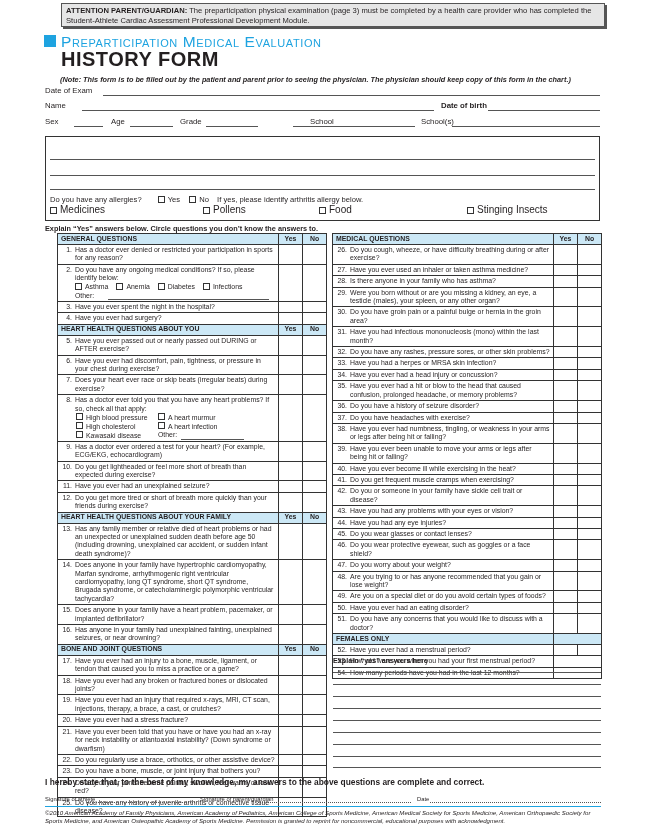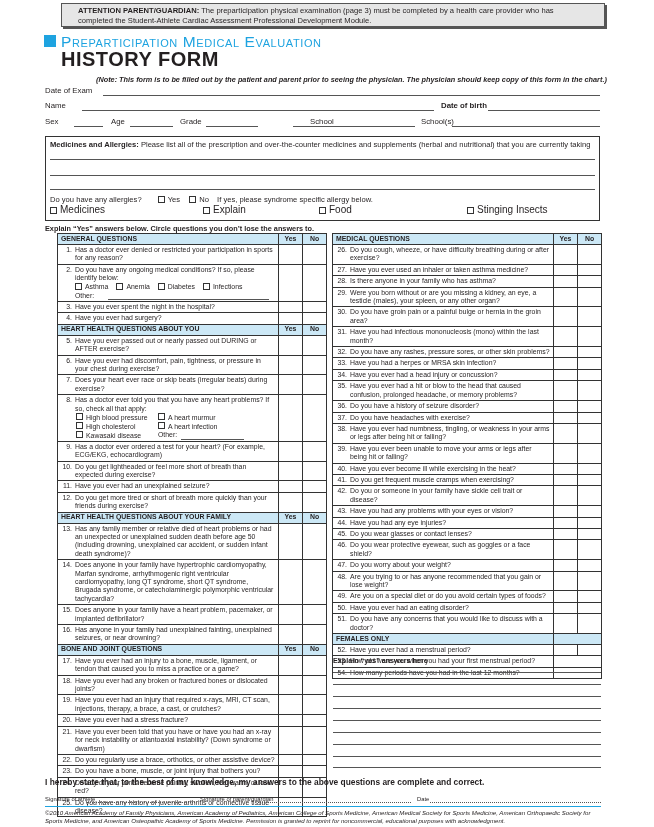--- a/index.html
+++ b/index.html
@@ -1,27 +1,27 @@
 <!DOCTYPE html>
 <html><head>
 <meta charset="utf-8">
 <style>
   html, body { margin: 0; padding: 0; background: #ffffff; }
   body { width: 654px; height: 827px; position: relative; overflow: hidden;
          font-family: "Liberation Sans", sans-serif; color: #231f20; }
   .abs { position: absolute; }
   .attention { left: 61px; top: 3px; width: 544px; height: 24px; border: 1px solid #555;
                background: #e6e6e6; box-shadow: 2px 2px 0 #555; font-size: 7.6px;
-               padding: 2px 16px; box-sizing: border-box; line-height: 9.5px; }
+               padding: 2px 4px; box-sizing: border-box; line-height: 9.5px; }
   .attention b { font-weight: bold; }
   .bluebox { left: 44px; top: 35px; width: 12px; height: 12px; background: #1ea3e0; }
   .subtitle { left: 61px; top: 33px; font-size: 15.5px; color: #1ea3e0; letter-spacing: 0.6px;
               font-variant: small-caps; font-weight: normal; white-space: nowrap; }
   .title { left: 61px; top: 48px; font-size: 20px; font-weight: bold; letter-spacing: 0.5px; white-space: nowrap; }
-  .note { left: 60px; top: 75px; font-size: 7.3px; font-style: italic; font-weight: bold; white-space: nowrap; margin-left: 36px; }
+  .note { left: 60px; top: 75px; font-size: 7.3px; font-style: italic; font-weight: bold; white-space: nowrap; }
   .lbl { font-size: 7.8px; white-space: nowrap; }
   .uline { border-bottom: 0.8px solid #555; height: 0; }
   .med { left: 45px; top: 136px; width: 555px; height: 85px; border: 1px solid #333; box-sizing: border-box; }
   .med .head { position: absolute; left: 4px; top: 3px; font-size: 7.6px; white-space: nowrap; }
   .med .line { position: absolute; left: 4px; width: 545px; border-bottom: 1px solid #555; }
   .med .allergy { position: absolute; top: 58px; left: 4px; font-size: 7.6px; white-space: nowrap; }
   .med .allergy2 { position: absolute; top: 67px; font-size: 10px; white-space: nowrap; }
   .cb { display: inline-block; width: 5px; height: 5px; border: 1px solid #333; margin: 0 3px 0 0; vertical-align: -0.5px; }
   .explain { left: 45px; top: 224px; font-size: 7.3px; font-weight: bold; white-space: nowrap; }
   table.q { position: absolute; border-collapse: collapse; font-size: 6.9px; table-layout: fixed; }
@@ -65,40 +65,36 @@
 <div class="abs lbl" style="left:111px;top:117px;">Age</div>
 <div class="abs uline" style="left:130px;top:126px;width:43px;"></div>
 <div class="abs lbl" style="left:180px;top:117px;">Grade</div>
 <div class="abs uline" style="left:206px;top:126px;width:52px;"></div>
 <div class="abs lbl" style="left:266px;top:117px;margin-left:44px;">School</div>
 <div class="abs uline" style="left:293px;top:126px;width:122px;"></div>
 <div class="abs lbl" style="left:421px;top:117px;">School(s)</div>
 <div class="abs uline" style="left:452px;top:126px;width:148px;"></div>
 
 <div class="abs med">
-  <div class="head">
-    <b>Medicines and Allergies:</b>
-    <span>Please list all of the prescription and over-the-counter medicines and supplements (herbal and nutritional) that you are currently taking</span>
-  </div>
   <div class="line" style="top:22px;"></div>
   <div class="line" style="top:38px;"></div>
   <div class="line" style="top:52px;"></div>
   <div class="allergy">
     <span>Do you have any allergies?</span>
     <span style="margin-left:14px;"><span class="cb"></span><span>Yes</span></span>
     <span style="margin-left:7px;"><span class="cb"></span><span>No</span></span>
-    <span style="margin-left:6px;">If yes, please syndrome specific allergy below.</span>
+    <span style="margin-left:6px;">If yes, please identify arthritis allergy below.</span>
   </div>
   <div class="allergy2" style="left:4px;"><span class="cb"></span><span>Medicines</span></div>
-  <div class="allergy2" style="left:157px;"><span class="cb"></span><span>Explain</span></div>
+  <div class="allergy2" style="left:157px;"><span class="cb"></span><span>Pollens</span></div>
   <div class="allergy2" style="left:273px;"><span class="cb"></span><span>Food</span></div>
   <div class="allergy2" style="left:421px;"><span class="cb"></span><span>Stinging Insects</span></div>
 </div>
 
-<div class="abs explain">Explain “Yes” answers below. Circle questions you don’t lose the answers to.</div>
+<div class="abs explain">Explain “Yes” answers below. Circle questions you don’t know the answers to.</div>
 
 <table class="q" id="left-table" style="left:57px;top:233px;width:269px;">
   <colgroup>
       <col style="width:221px">
       <col style="width:24px">
       <col style="width:24px">
     </colgroup>
   <tbody>
       <tr class="section">
         <td>GENERAL QUESTIONS</td>

